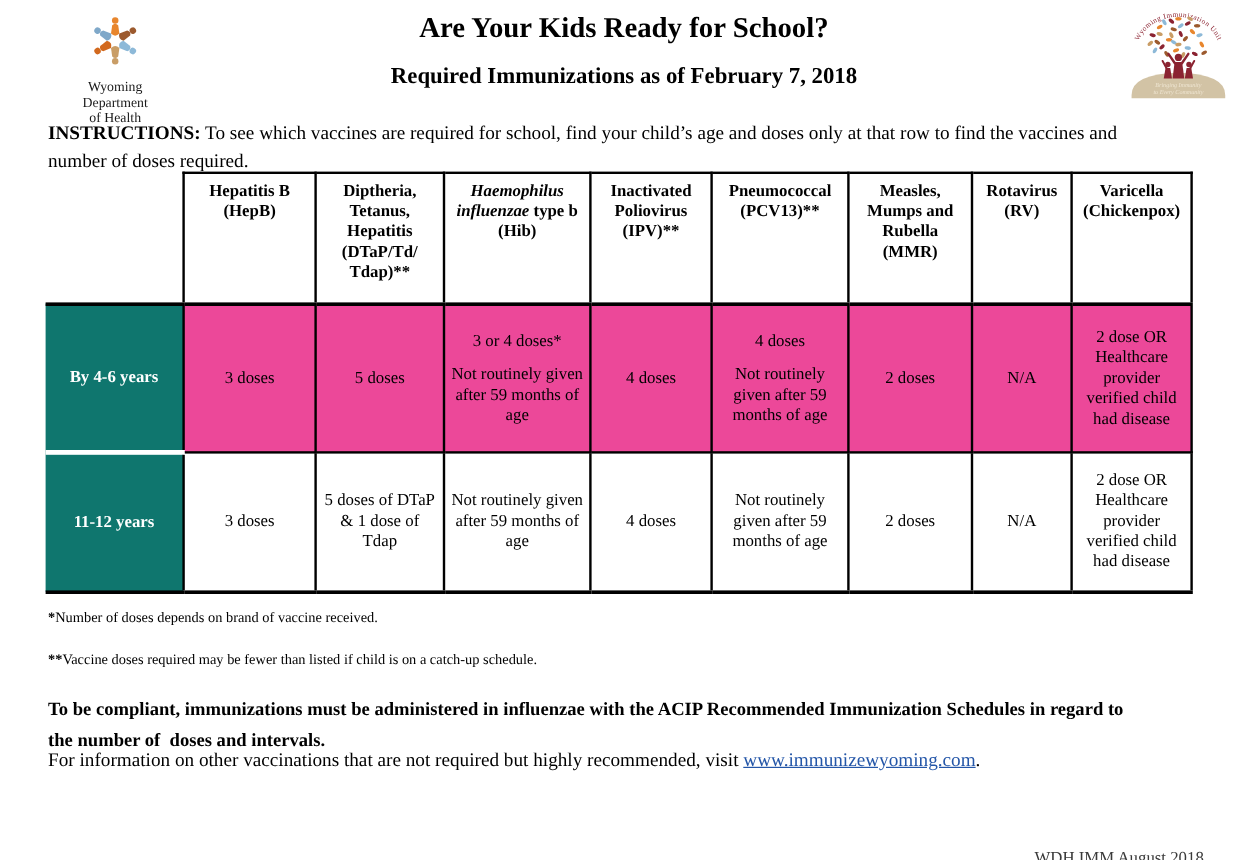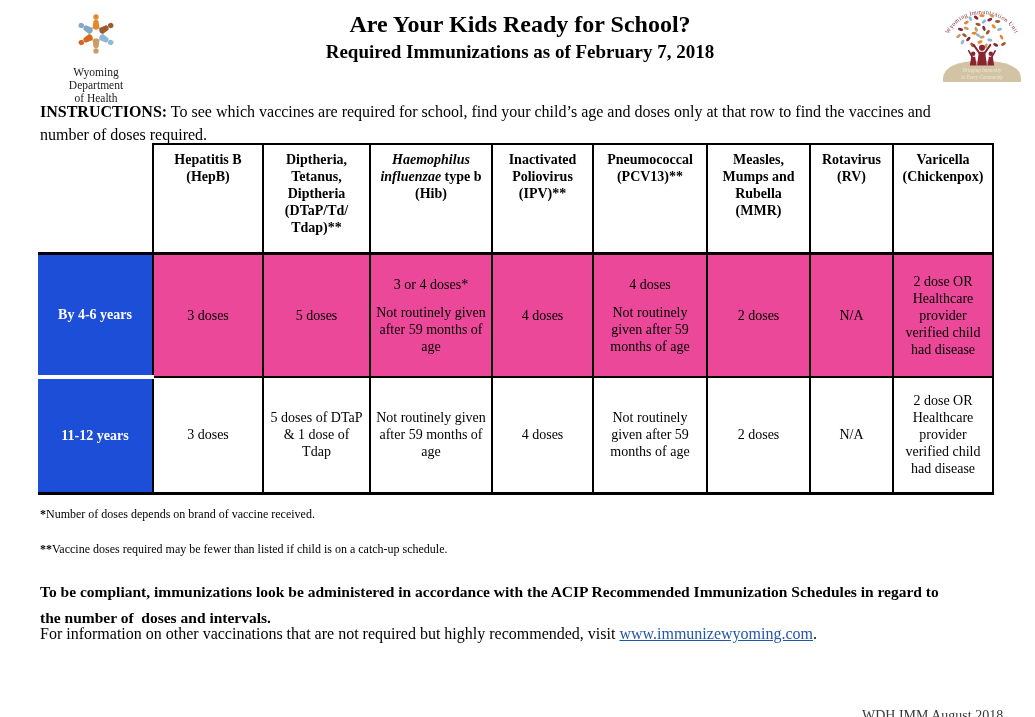--- a/index.html
+++ b/index.html
@@ -6,32 +6,32 @@
   .page {
     position:relative; width:1035px; height:717px; overflow:hidden;
     background:#fff; color:#000;
     font-family:"Liberation Serif","DejaVu Serif",serif;
   }
   
   .logo-left { position:absolute; left:44px; top:8px; width:104px; text-align:center; }
   .logo-left-text { font-size:11.5px; line-height:13px; color:#1a1a1a; margin-top:2px; }
   .title-block { position:absolute; left:150px; top:10px; width:740px; text-align:center; }
   .title { font-size:24px; font-weight:bold; line-height:28px; }
-  .subtitle { font-size:19px; font-weight:bold; line-height:24px; margin-top:2px; }
+  .subtitle { font-size:19px; font-weight:bold; line-height:24px; margin-top:14px; }
   .logo-right { position:absolute; left:933px; top:2px; width:98px; }
   
   .instructions { position:absolute; left:40px; top:100px; width:970px; font-size:16px; line-height:23px; white-space:nowrap; }
   .instructions b { font-weight:bold; }
   
   .vax-table-wrap { position:absolute; left:38px; top:143px; }
   table.vax { border-collapse:collapse; table-layout:fixed; }
   table.vax td { font-size:14px; line-height:17px; text-align:center; }
   td.th { border:2px solid #000; border-bottom:3px solid #000; font-weight:bold; vertical-align:top; padding:6px 3px 0 3px; line-height:18px; }
   td.th-empty { border:none; border-bottom:3px solid #000; background:#fff; }
-  td.age { background:#1d4ed8; color:#fff; font-weight:bold; vertical-align:middle; border:none; font-size:14.5px; }
+  td.age { background:#0f766e; color:#fff; font-weight:bold; vertical-align:middle; border:none; font-size:14.5px; }
   td.age-r1 { border-bottom:4px solid #fff; }
   td.dc { border:2px solid #000; vertical-align:middle; padding:2px 5px; background:#fff; }
   tr.r1 td.dc { background:#ec4899; }
   tr.r2 td.dc, tr.r2 td.age { border-bottom:3px solid #000; }
   td .cp { margin:0; }
   td .cp + .cp { margin-top:11px; }
   .it { font-style:italic; }
   
   .fn { position:absolute; left:40px; font-size:12px; white-space:nowrap; }
   .fn b { font-weight:bold; }
@@ -173,21 +173,21 @@
       <tbody>
           <tr style="height:109px">
         <td class="th-empty"></td>
         <td class="th">
           <div>Hepatitis B</div>
           <div>(HepB)</div>
         </td>
         <td class="th">
           <div>Diptheria,</div>
           <div>Tetanus,</div>
-          <div>Diptheria</div>
+          <div>Hepatitis</div>
           <div>(DTaP/Td/</div>
           <div>Tdap)**</div>
         </td>
         <td class="th">
           <div><span class="it">Haemophilus</span></div>
           <div><span class="it">influenzae</span><span> type b</span></div>
           <div>(Hib)</div>
         </td>
         <td class="th">
           <div>Inactivated</div>
@@ -245,21 +245,21 @@
       </table>
   </div>
 
   <div class="fn" style="top:507px">
     <b>*</b><span>Number of doses depends on brand of vaccine received.</span>
   </div>
   <div class="fn" style="top:542px">
     <b>**</b><span>Vaccine doses required may be fewer than listed if child is on a catch-up schedule.</span>
   </div>
   <div class="compliance">
-    <div class="cl">To be compliant, immunizations look be administered in accordance with the ACIP Recommended Immunization Schedules in regard to</div>
+    <div class="cl">To be compliant, immunizations must be administered in influenzae with the ACIP Recommended Immunization Schedules in regard to</div>
     <div class="cl">the number of  doses and intervals.</div>
   </div>
   <div class="info-line">
     <span>For information on other vaccinations that are not required but highly recommended, visit </span><a class="link" href="www.immunizewyoming.com">www.immunizewyoming.com</a><span>.</span>
   </div>
 
   <div class="doc-code">WDH IMM August 2018</div>
 
 </div>
 

